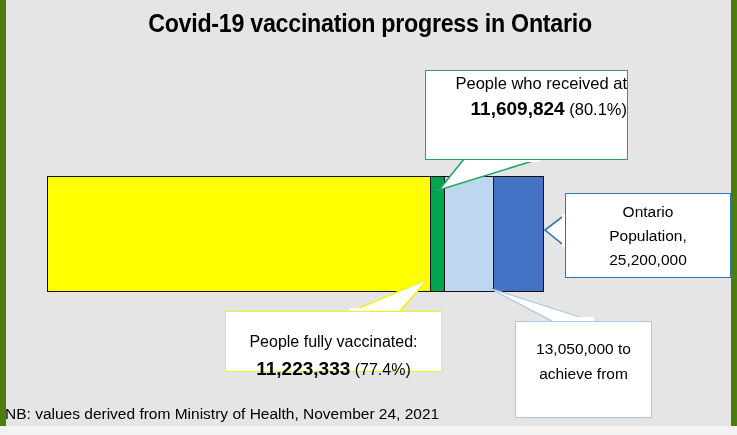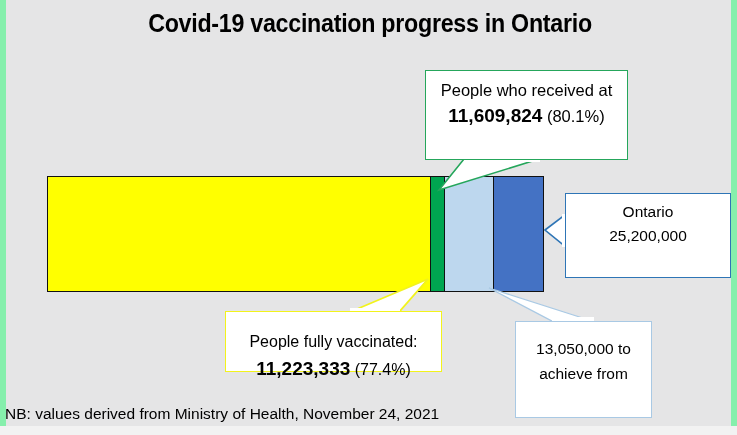--- a/index.html
+++ b/index.html
@@ -10,21 +10,21 @@
     width: 737px;
     height: 435px;
     background: #ffffff;
     font-family: "Liberation Sans", sans-serif;
     overflow: hidden;
   }
   #canvas {
     position: relative;
     width: 737px;
     height: 435px;
-    background: #86efac;
+    background: #4d7c0f;
     overflow: hidden;
   }
   .bg-plate {
     position: absolute;
     left: 6px;
     top: 0px;
     width: 725px;
     height: 435px;
     background: #e5e5e6;
   }
@@ -92,23 +92,23 @@
   .big {
     font-weight: bold;
   }
 
   #callout-onedose {
     left: 425px;
     top: 70px;
     width: 203px;
     height: 90px;
     border: 1.6px solid #25a65b;
-    padding-top: 7px;
     font-size: 16.5px;
     line-height: 25px;
+    text-align: right;
   }
   #callout-onedose .big { font-size: 19px; }
 
   #callout-fully {
     left: 225px;
     top: 311px;
     width: 217px;
     height: 61px;
     border: 1.8px solid #f2f31c;
     padding-top: 16px;
@@ -200,20 +200,21 @@
     <span class="line"><span class="big">11,609,824</span> <span>(80.1%)</span></span>
   </div>
 
   <div class="callout" id="callout-fully">
     <span class="line">People fully vaccinated:</span>
     <span class="line"><span class="big">11,223,333</span> <span>(77.4%)</span></span>
   </div>
 
   <div class="callout" id="callout-population">
     <span class="line">Ontario</span>
+    <span class="line">Population,</span>
     <span class="line">25,200,000</span>
   </div>
 
   <div class="callout" id="callout-herd">
     <span class="line">13,050,000 to</span>
     <span class="line">achieve from</span>
   </div>
 
   <div id="footnote">NB: values derived from Ministry of Health, November 24, 2021</div>
 

